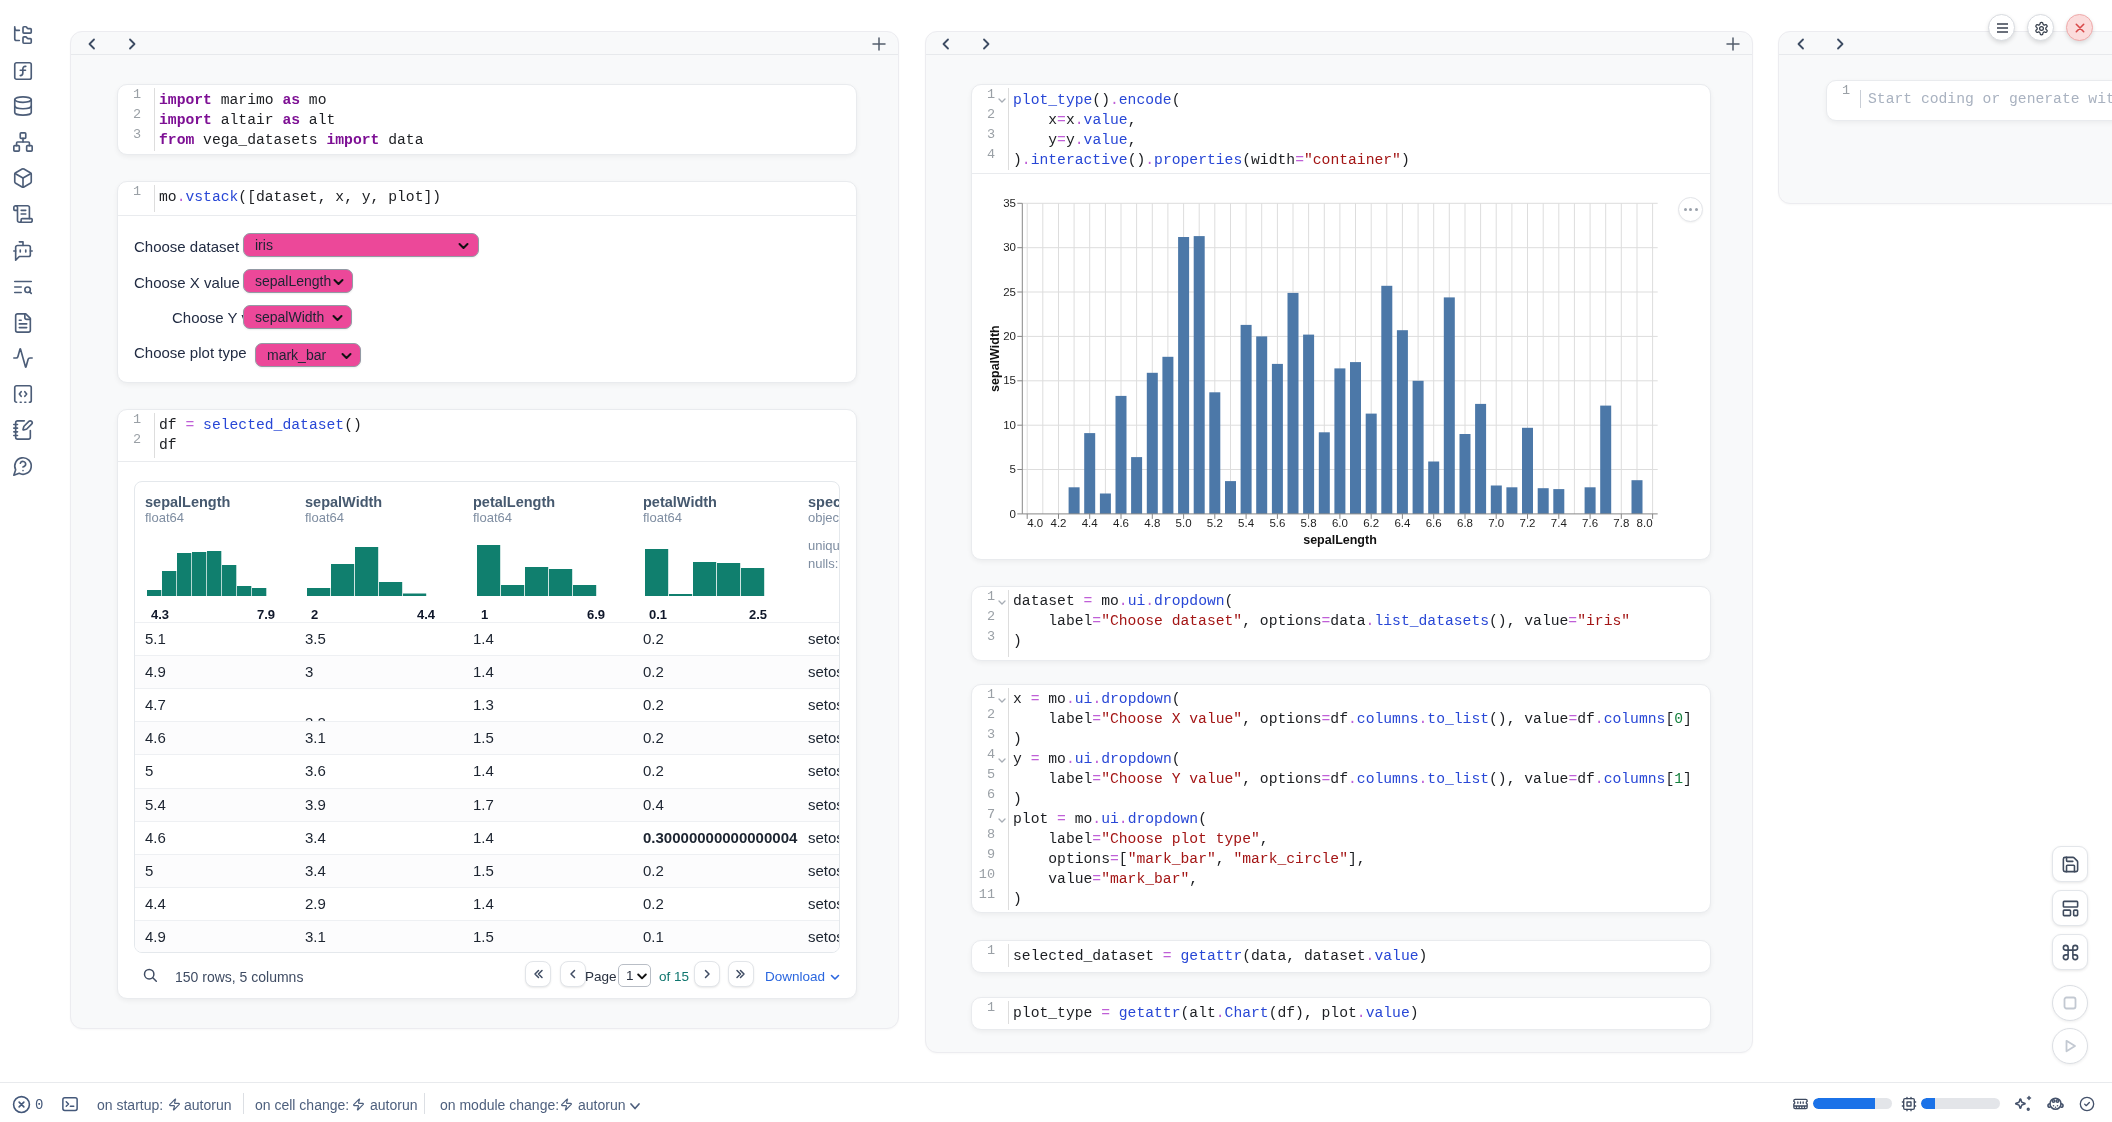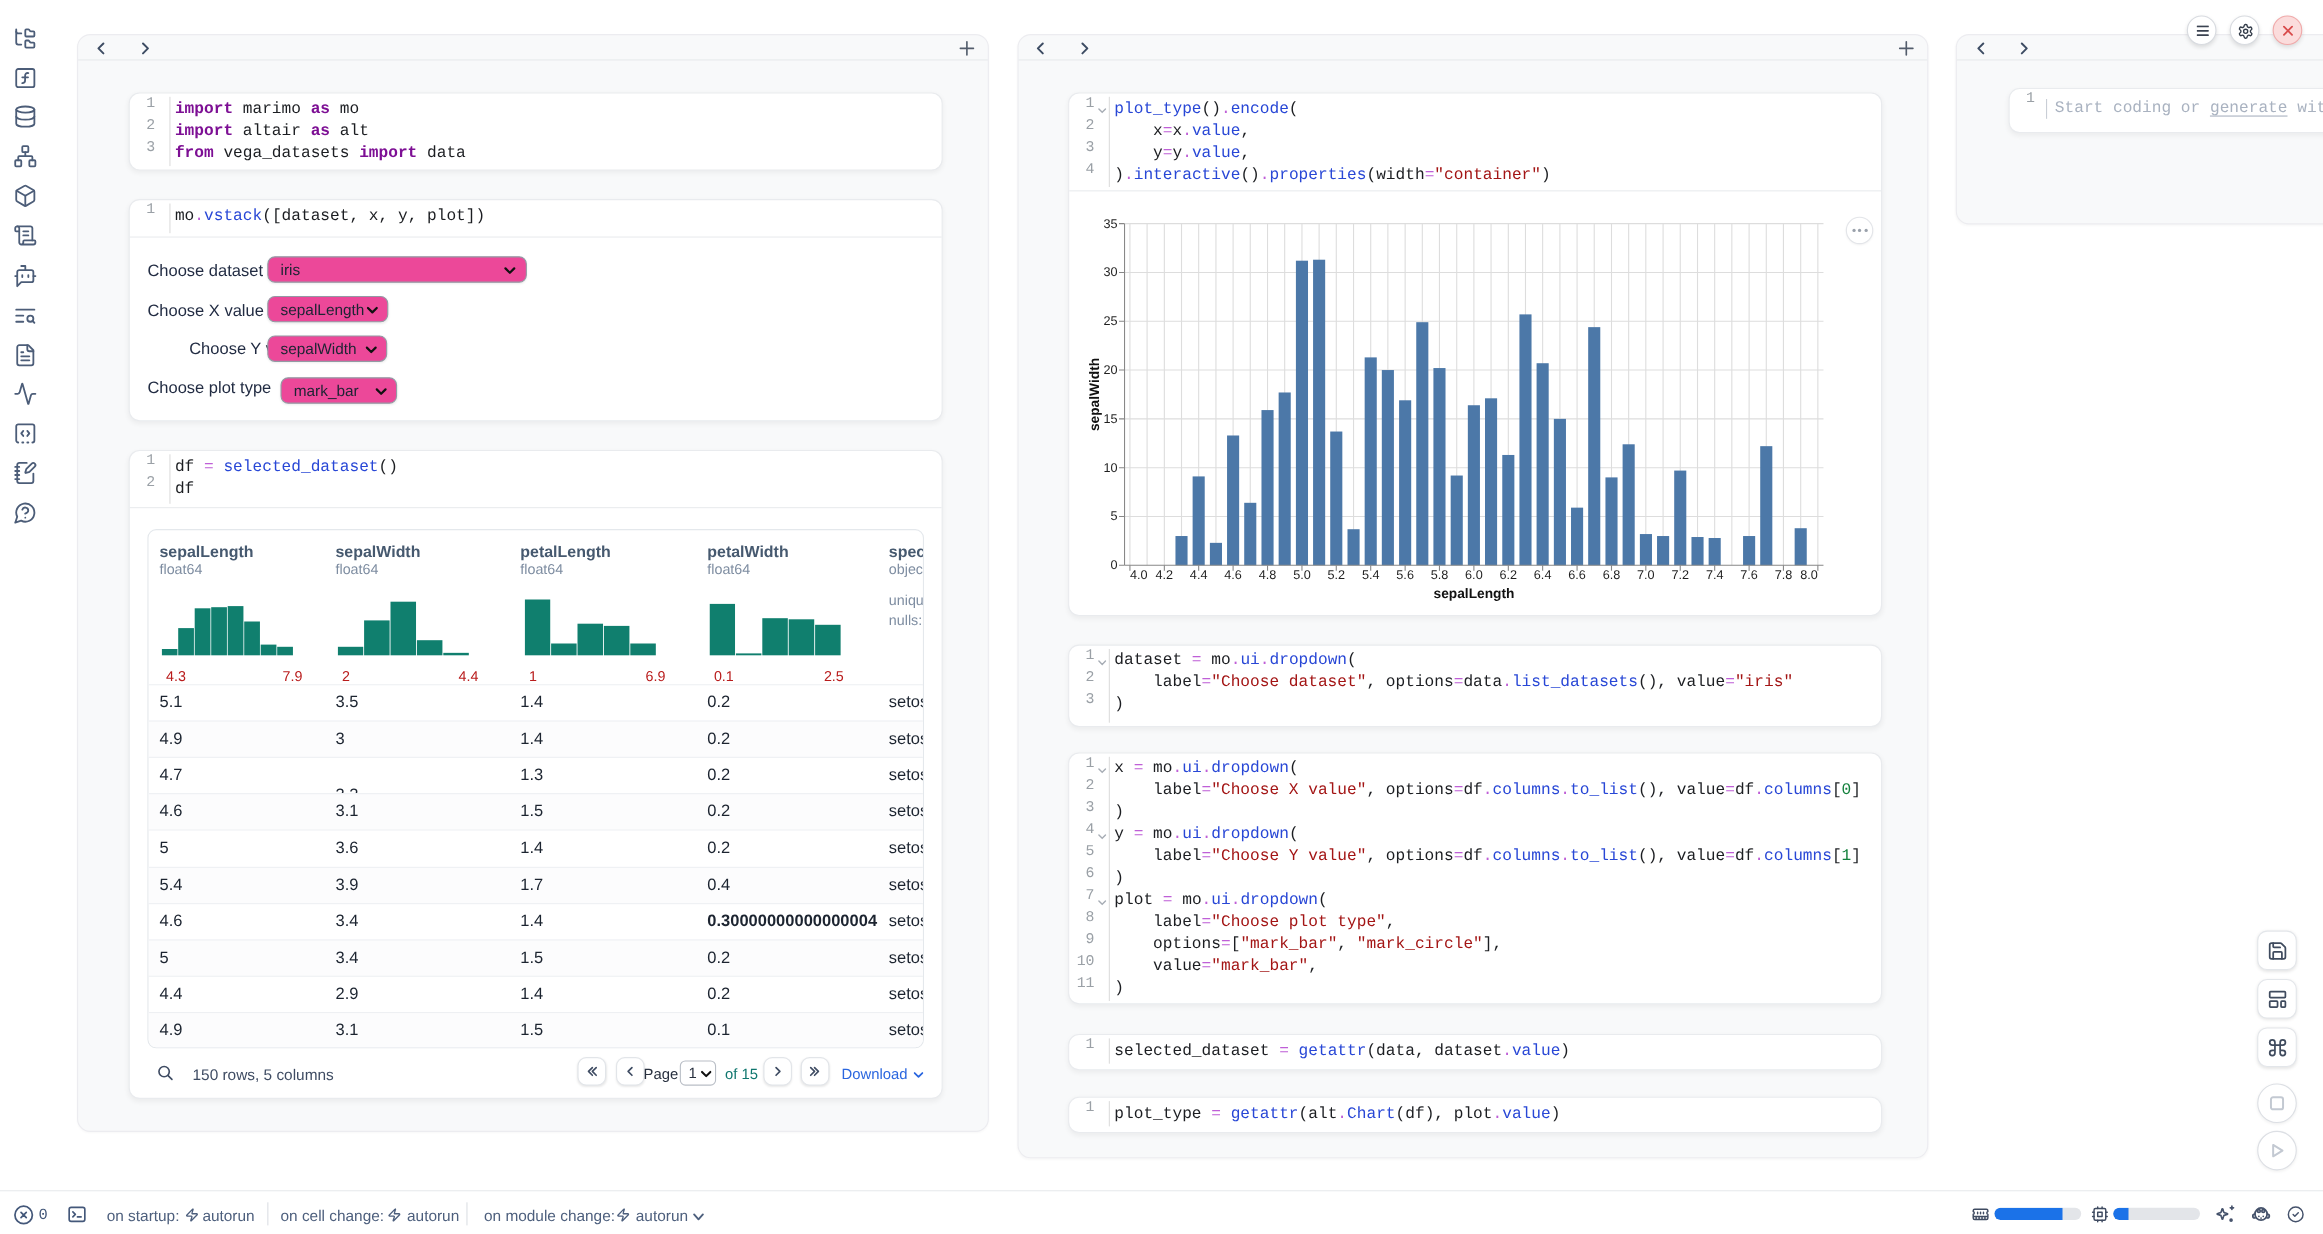--- a/index.html
+++ b/index.html
@@ -23,21 +23,21 @@
   .b { color:#2847d6; }
   .s { color:#a31515; }
   .g { color:#13803c; }
   .fold { position:absolute; left:26px; width:8px; color:#a7adb5; }
   .uisel { position:absolute; background:#ec4899; border:1px solid #939aa4; border-radius:7px;
     box-shadow:0 1px 2px rgba(0,0,0,.07); font-size:14px; color:#1c2433; }
   .uisel span.txt { position:absolute; left:11px; top:50%; transform:translateY(-50%); }
   .uilabel { position:absolute; font-size:15px; color:#222c43; }
   .th { position:absolute; top:12px; font-size:14.5px; font-weight:bold; color:#46596f; }
   .tt { position:absolute; font-size:13px; color:#7e8da1; }
-  .hl { position:absolute; font-size:13px; color:#b91c1c; }
+  .hl { position:absolute; font-size:13px; color:#0f172a;font-weight:bold; }
   .tr { position:absolute; left:0; width:706px; height:33.1px; border-top:1px solid #eef0f3; }
   .tr.alt { background:#fcfcfd; }
   .tr span { position:absolute; top:7px; font-size:15px; color:#1c2430; }
   .circbtn { position:absolute; top:13.5px; width:27px; height:27px; border-radius:50%;
     background:#fff; border:1px solid #d8dbe0; box-shadow:0 2px 4px rgba(0,0,0,.12); }
   .sqbtn { position:absolute; left:2052px; width:36px; height:36px; border-radius:9px;
     background:#fff; border:1px solid #e3e6ea; box-shadow:0 1px 3px rgba(0,0,0,.1);
     display:flex; align-items:center; justify-content:center; }
   .cirbtn { position:absolute; left:2052px; width:36px; height:36px; border-radius:50%;
     background:#fff; border:1px solid #dcdfe4; box-shadow:0 1px 3px rgba(0,0,0,.07);
@@ -552,21 +552,21 @@
         <path d="M8 1.5 L3.5 6 L8 10.5" fill="none" stroke="#3d4c63" stroke-width="1.8" stroke-linecap="round" stroke-linejoin="round"></path>
       </svg>
     <svg class="abs" style="left:55px;top:6px;" width="12" height="12" viewBox="0 0 12 12">
         <path d="M4 1.5 L8.5 6 L4 10.5" fill="none" stroke="#3d4c63" stroke-width="1.8" stroke-linecap="round" stroke-linejoin="round"></path>
       </svg>
   </div>
   <div class="cell" style="left:47px; top:48px; width:600px; height:41px;">
     <div class="codewrap" style="padding:8px 0;">
       <div class="lnums">1</div>
       <div class="gsep" style="left:33px; top:9px; bottom:9px; background:#c9ced6;"></div>
-      <pre class="code" style="color:#a9b2c0;">Start coding or <span style="text-decoration:underline; text-underline-offset:3px;margin-top:36px;">generate</span> with AI</pre>
+      <pre class="code" style="color:#a9b2c0;">Start coding or <span style="text-underline-offset:3px;margin-top:36px;">generate</span> with AI</pre>
     </div>
   </div>
 </div>
 
 <div id="topright">
   <div class="circbtn" style="left:1987.5px;">
     <svg class="abs" style="left:8px; top:8.5px;" width="11" height="10" viewBox="0 0 11 10">
         <path d="M0.5 1H10.5 M0.5 5H10.5 M0.5 9H10.5" stroke="#3a4250" stroke-width="1.6" stroke-linecap="round"></path>
       </svg>
   </div>

